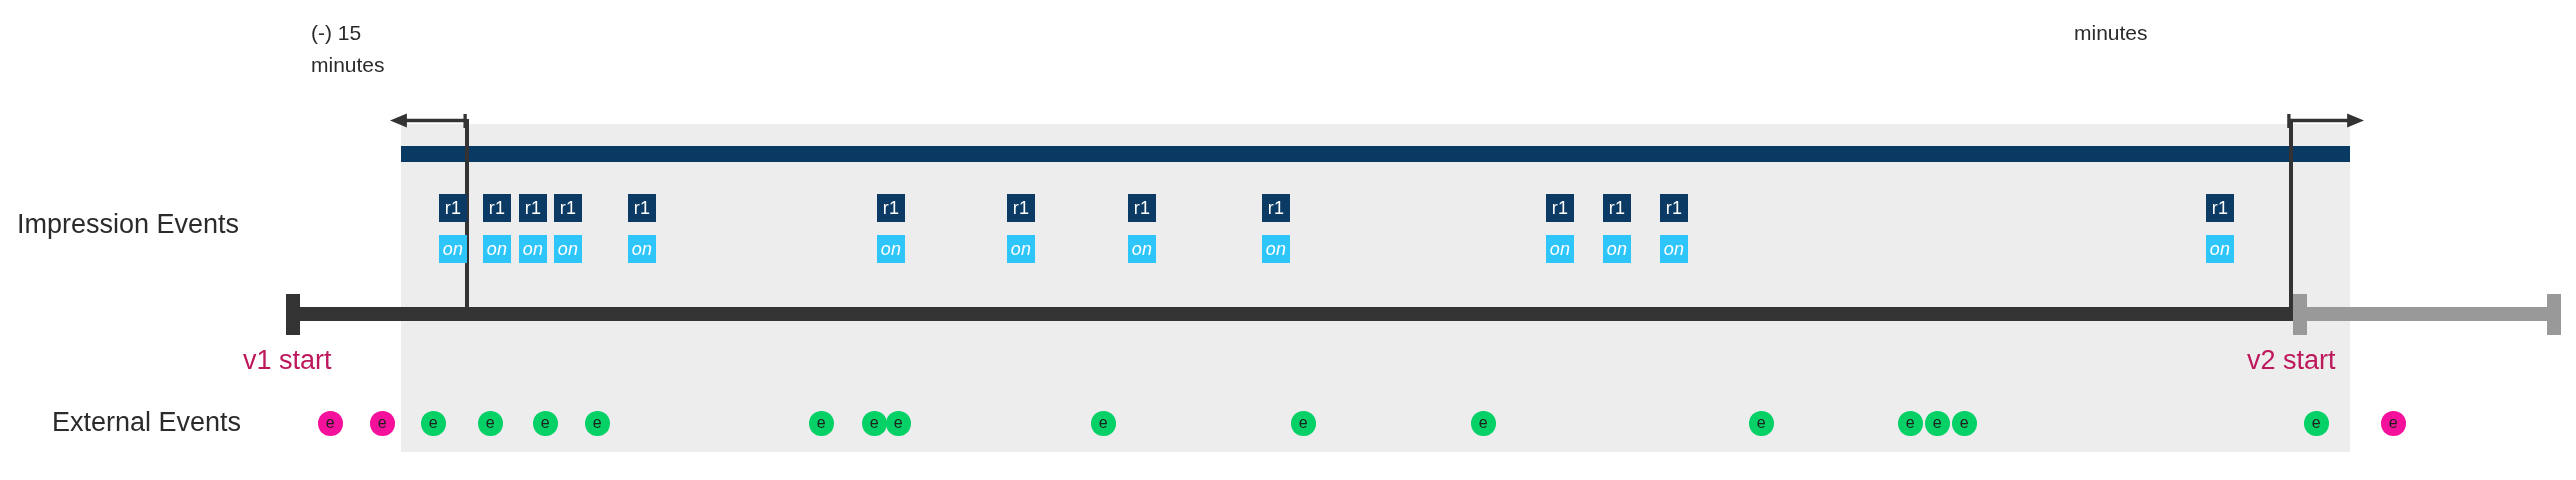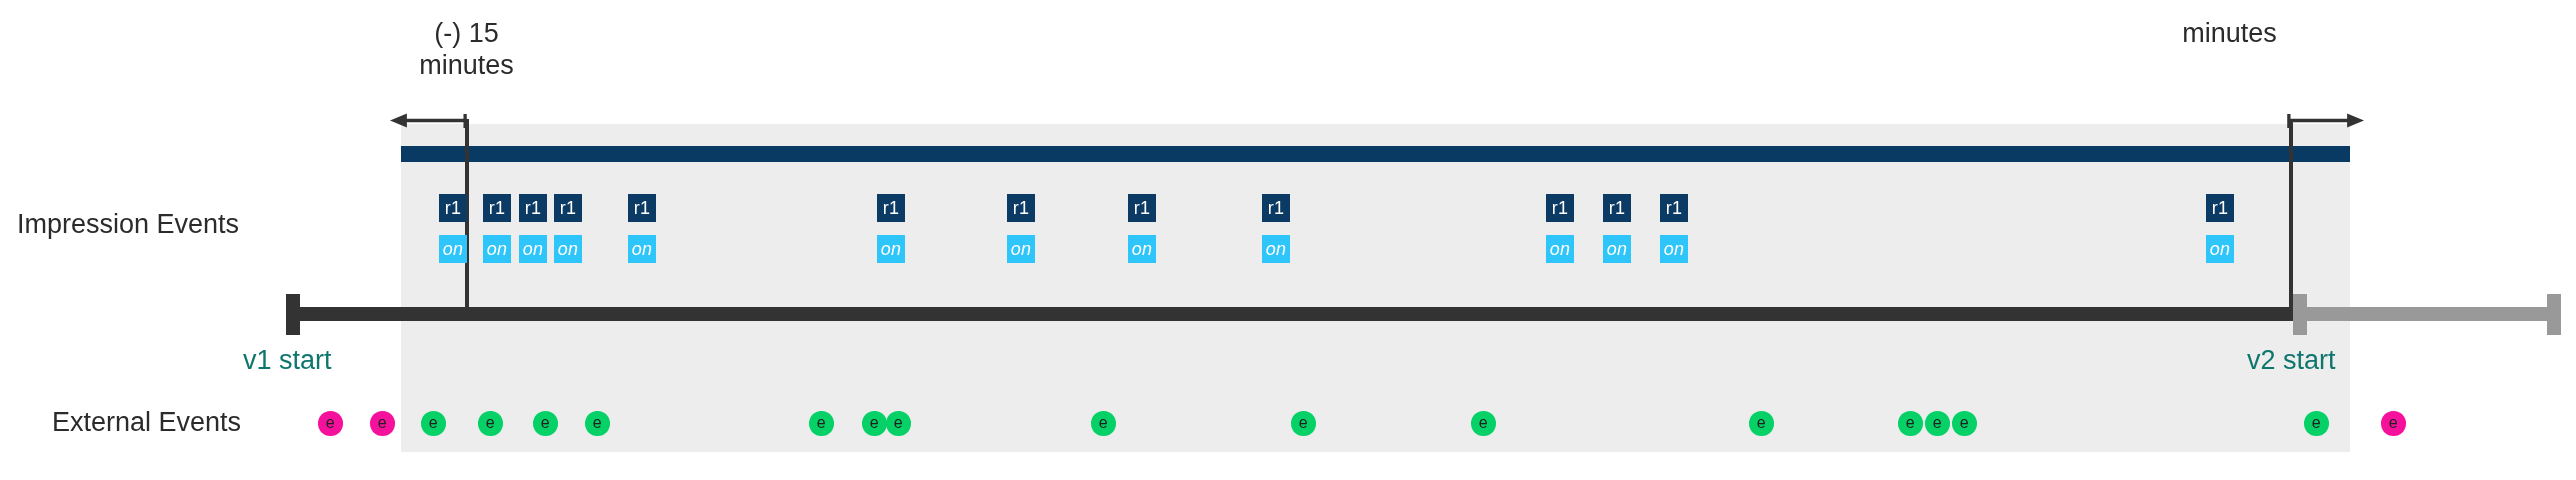--- a/index.html
+++ b/index.html
@@ -44,23 +44,22 @@
     position: absolute;
     width: 3.8px;
     background: #333333;
   }
   .guide-left  { left: 465px;  top: 119px; height: 200px; }
   .guide-right { left: 2289px; top: 119px; height: 200px; }
 
   
   .annot {
     position: absolute;
-    text-align: center;
     color: #2b2b2b;
-    font-size: 27px;
+    font-size: 21px;
     line-height: 32px;
     font-weight: 400;
     white-space: nowrap;
   }
   .annot-left  { left: 311px;  top: 17px; width: 311px; }
   .annot-right { left: 2074px; top: 17px; width: 311px; }
 
   .arrow { position: absolute; height: 17px; }
   .arrow-left  { left: 390px;  top: 112px; width: 77px; }
   .arrow-right { left: 2287px; top: 112px; width: 77px; }
@@ -112,21 +111,21 @@
     height: 41px;
     top: 294px;
   }
   .cap-v1-start { left: 286px;  background: #333333; }
   .cap-v2-start { left: 2293px; background: #999999; }
   .cap-v2-end   { left: 2547px; background: #999999; }
 
   .rail-tag {
     position: absolute;
     top: 345px;
-    color: #0f766e;
+    color: #be185d;
     font-size: 27px;
     font-weight: 400;
     white-space: nowrap;
   }
   .tag-v1 { left: 243px;  }
   .tag-v2 { left: 2247px; }
 
   
   .evt-dot {
     position: absolute;

